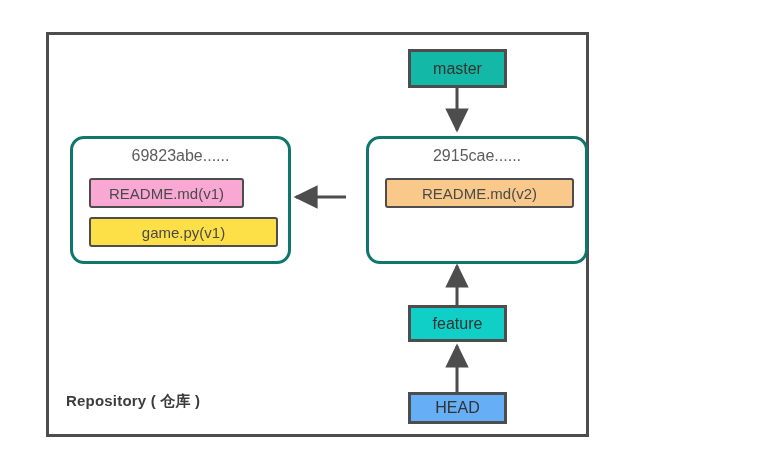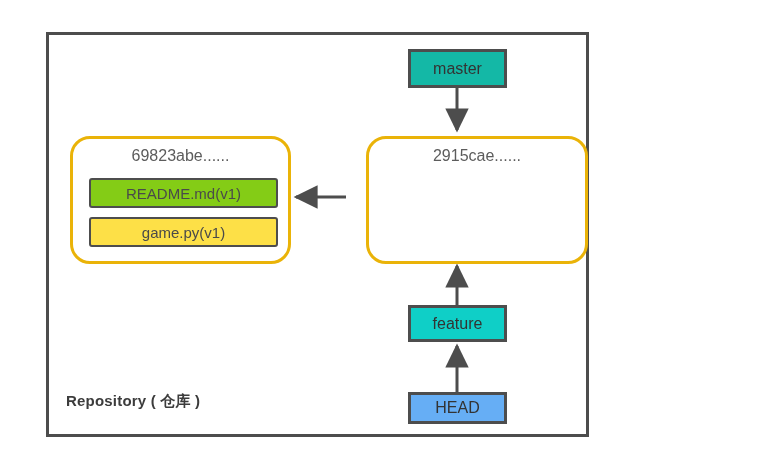--- a/index.html
+++ b/index.html
@@ -45,22 +45,22 @@
     font-weight: bold;
     color: #3c3c3c;
     letter-spacing: 0.2px;
     white-space: nowrap;
   }
   
   .commit {
     position: absolute;
     box-sizing: border-box;
     background: #ffffff;
-    border: 3px solid #eab308;
-    border-radius: 20px;
+    border: 3px solid #0f766e;
+    border-radius: 14px;
   }
   .commit-hash {
     position: absolute;
     left: 0;
     right: 0;
     top: 8px;
     text-align: center;
     font-size: 16px;
     color: #5c5c5c;
     white-space: nowrap;
@@ -112,30 +112,33 @@
 
     <line x1="457" y1="392" x2="457" y2="346" stroke="#4d4d4d" stroke-width="3" marker-end="url(#head-arrow)"></line>
   </svg>
 
   <div class="refbox" style="left:408px; top:49px; width:99px; height:39px; background:#14b8a6;">
     <span>master</span>
   </div>
 
   <div class="commit" style="left:70px; top:136px; width:221px; height:128px;">
     <div class="commit-hash">69823abe......</div>
-    <div class="file-chip" style="left:16px; top:39px; width:189px; height:30px; background:#84cc16;">
+    <div class="file-chip" style="left:16px; top:39px; width:155px; height:30px; background:#f9a8d4;">
       <span>README.md(v1)</span>
     </div>
     <div class="file-chip" style="left:16px; top:78px; width:189px; height:30px; background:#fde047;">
       <span>game.py(v1)</span>
     </div>
   </div>
 
   <div class="commit" style="left:346px; top:136px; width:222px; height:128px;margin-left:20px;">
     <div class="commit-hash">2915cae......</div>
+    <div class="file-chip" style="left:16px; top:39px; width:189px; height:30px; background:#f8c98a;">
+      <span>README.md(v2)</span>
+    </div>
   </div>
 
   <div class="refbox" style="left:408px; top:305px; width:99px; height:37px; background:#0fcfc7;">
     <span>feature</span>
   </div>
 
   <div class="refbox" style="left:408px; top:392px; width:99px; height:32px; background:#66aef5;">
     <span>HEAD</span>
   </div>
 

